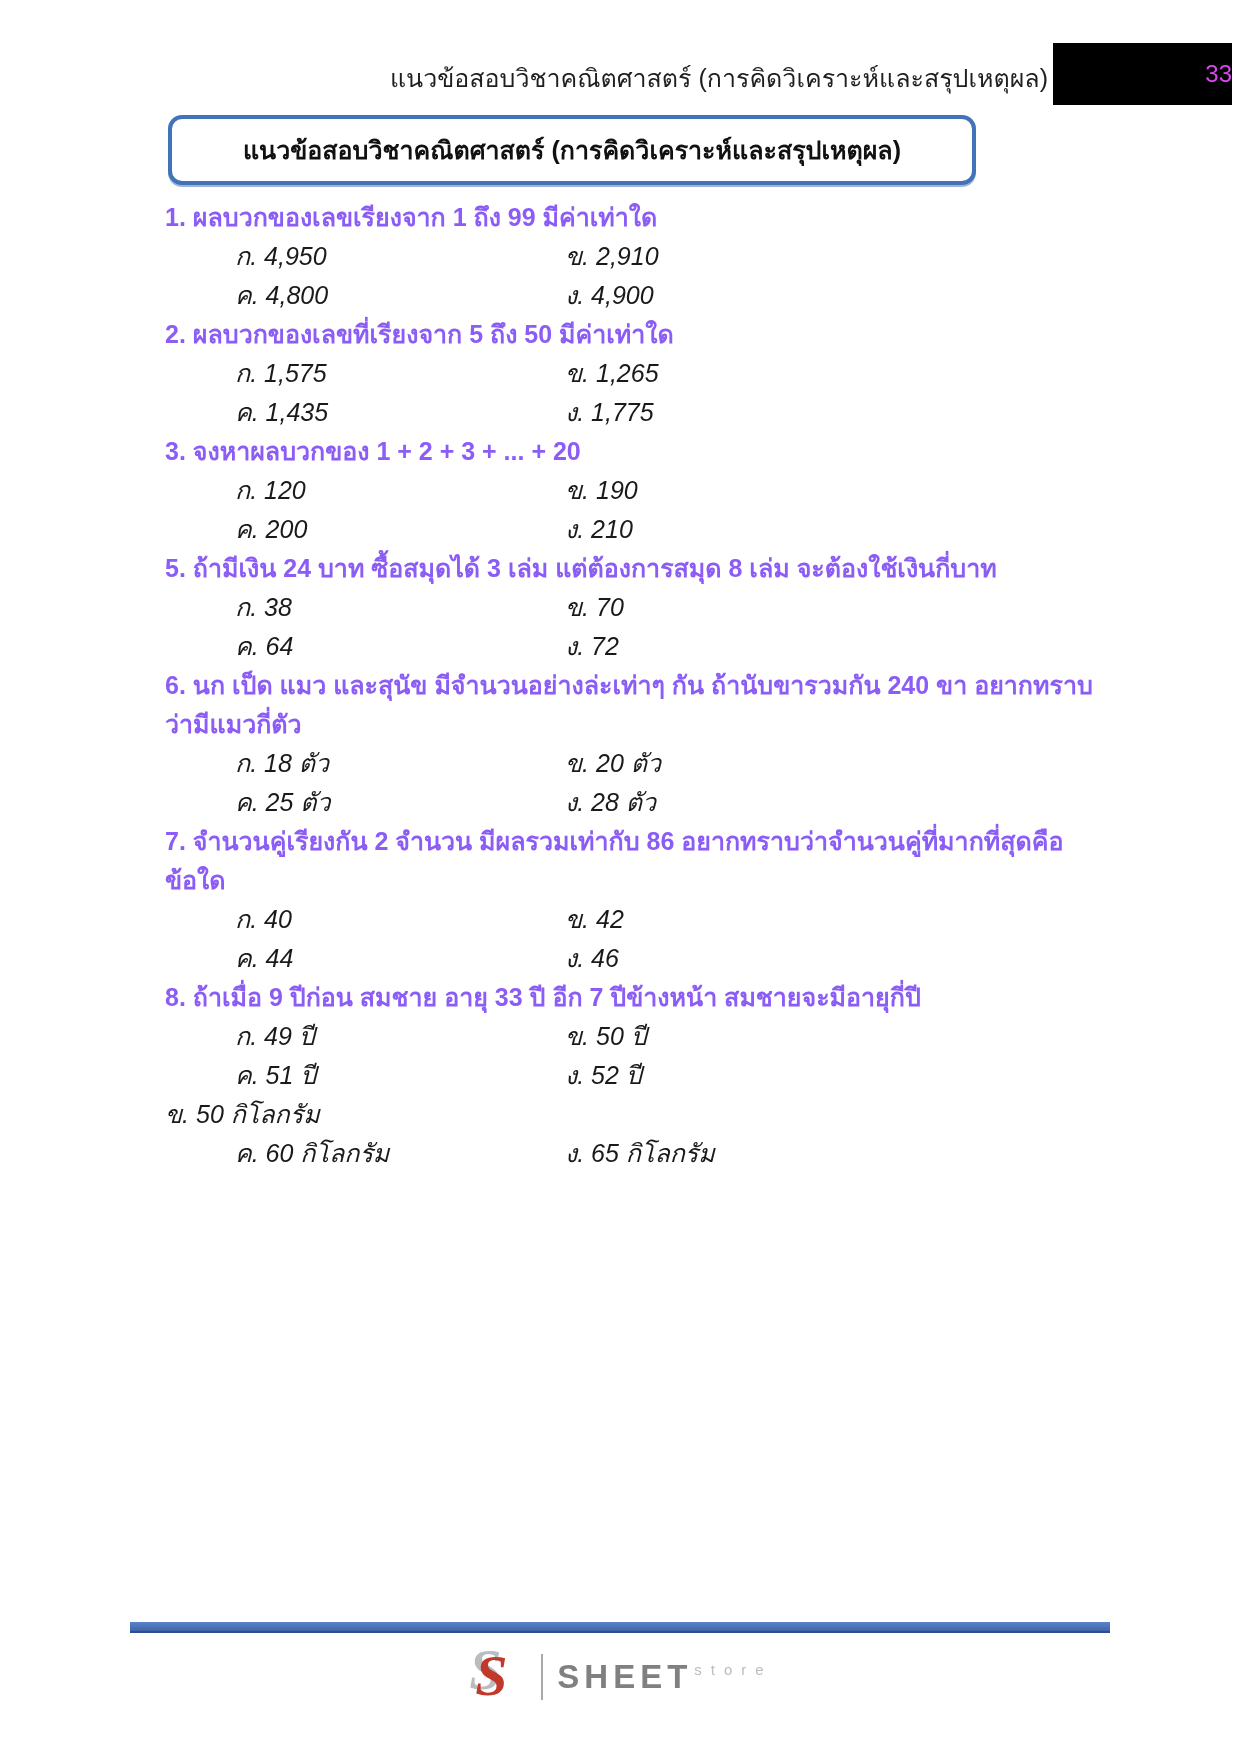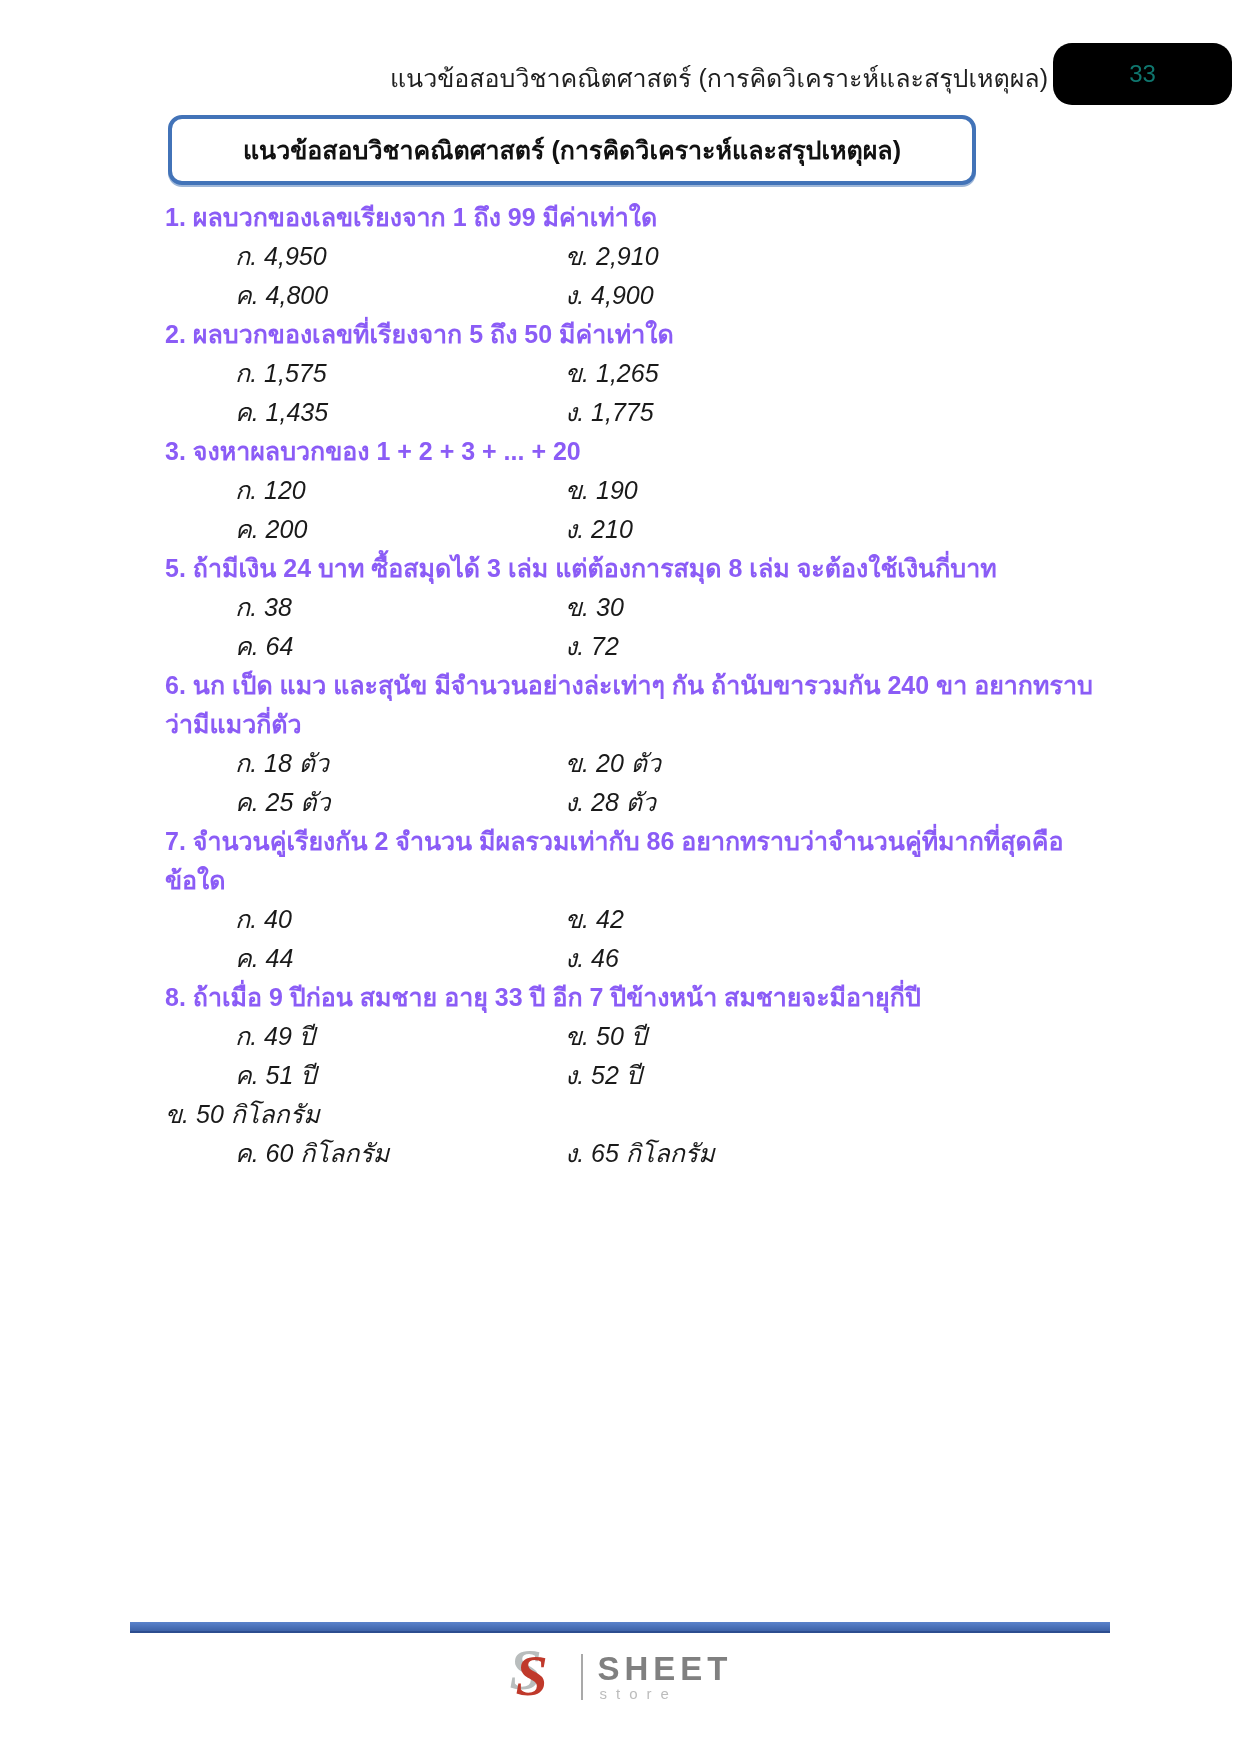--- a/index.html
+++ b/index.html
@@ -12,24 +12,23 @@
     overflow: hidden;
   }
 
   
   .header-line {
     position: absolute; top: 58px; right: 192px;
     font-size: 25px; color: #1f1f1f; white-space: nowrap;
   }
   .page-num-box {
     position: absolute; top: 43px; left: 1053px; width: 179px; height: 62px;
-    background: #000000; color: #0f766e;
-    display: flex; align-items: center; justify-content: center;
+    background: #000000; color: #d946ef;
+    display: flex; align-items: center; justify-content: flex-end;
     font-size: 24px;
-    border-radius: 19px;
   }
 
   
   .title-box {
     position: absolute; left: 168px; top: 115px; width: 808px; height: 70px;
     border: 4px solid #4273b8; border-radius: 14px;
     box-shadow: 0 2px 0 #9db6d8;
     display: flex; align-items: center; justify-content: center;
     background: #ffffff;
   }
@@ -66,21 +65,21 @@
     position: relative; width: 56px; height: 60px;
     font-family: "Liberation Serif", "DejaVu Serif", serif;
     font-weight: bold; font-style: italic; font-size: 58px; line-height: 58px;
     text-align: center;
   }
   .logo-s .s-back { position: absolute; left: 2px; top: -6px; color: #b9bdbd; }
   .logo-s .s-front { position: absolute; left: 8px; top: 0; color: #c0392b; }
   .logo-divider {
     width: 2px; height: 46px; background: #a9a9a9; margin: 0 14px 0 18px;
   }
-  .logo-textblock { display: flex; flex-direction: column; }
+  .logo-textblock { display: flex; flex-direction: row; }
   .logo-brand {
     font-size: 33px; font-weight: bold; color: #808080; letter-spacing: 5px;
     line-height: 32px;
   }
   .logo-sub {
     font-size: 15px; color: #bcbcbc; letter-spacing: 9px; line-height: 17px;
     margin-left: 2px;
   }
 </style>
 </head>
@@ -131,21 +130,21 @@
       <span class="choice-a">ค. 200</span>
       <span class="choice-b">ง. 210</span>
     </div>
   </div>
 
 
   <div class="question">
     <div class="q-text">5. ถ้ามีเงิน 24 บาท ซื้อสมุดได้ 3 เล่ม แต่ต้องการสมุด 8 เล่ม จะต้องใช้เงินกี่บาท</div>
     <div class="choice-row">
       <span class="choice-a">ก. 38</span>
-      <span class="choice-b">ข. 30</span>
+      <span class="choice-b">ข. 70</span>
     </div>
     <div class="choice-row">
       <span class="choice-a">ค. 64</span>
       <span class="choice-b">ง. 72</span>
     </div>
   </div>
 
   <div class="question">
     <div class="q-text">6. นก เป็ด แมว และสุนัข มีจำนวนอย่างล่ะเท่าๆ กัน ถ้านับขารวมกัน 240 ขา อยากทราบว่ามีแมวกี่ตัว</div>
     <div class="choice-row">

